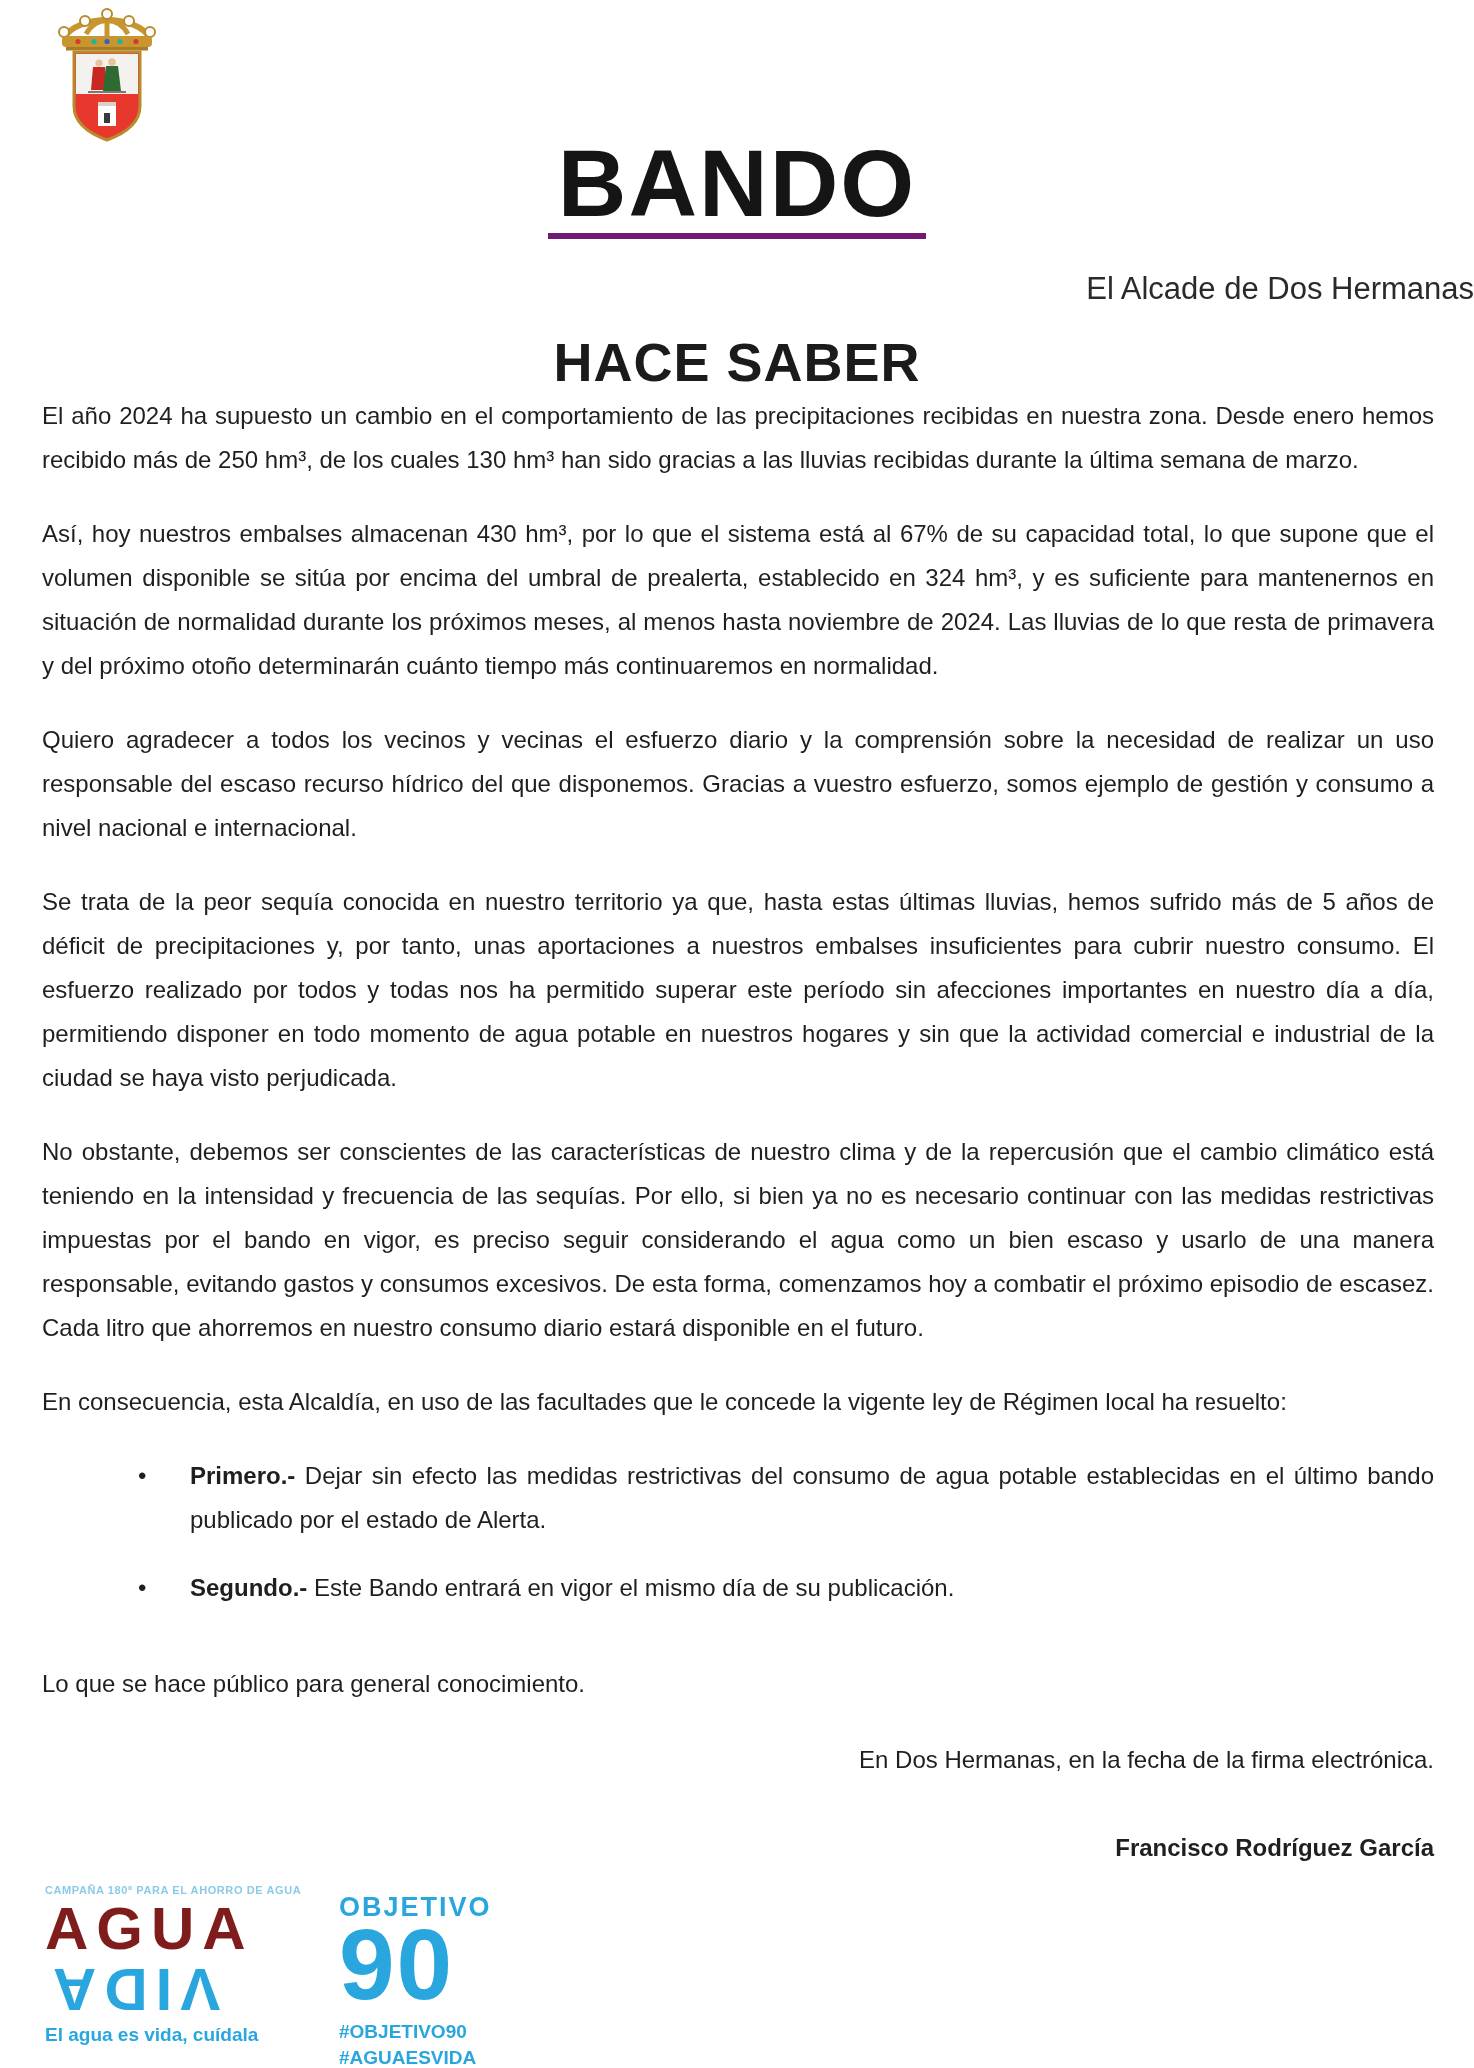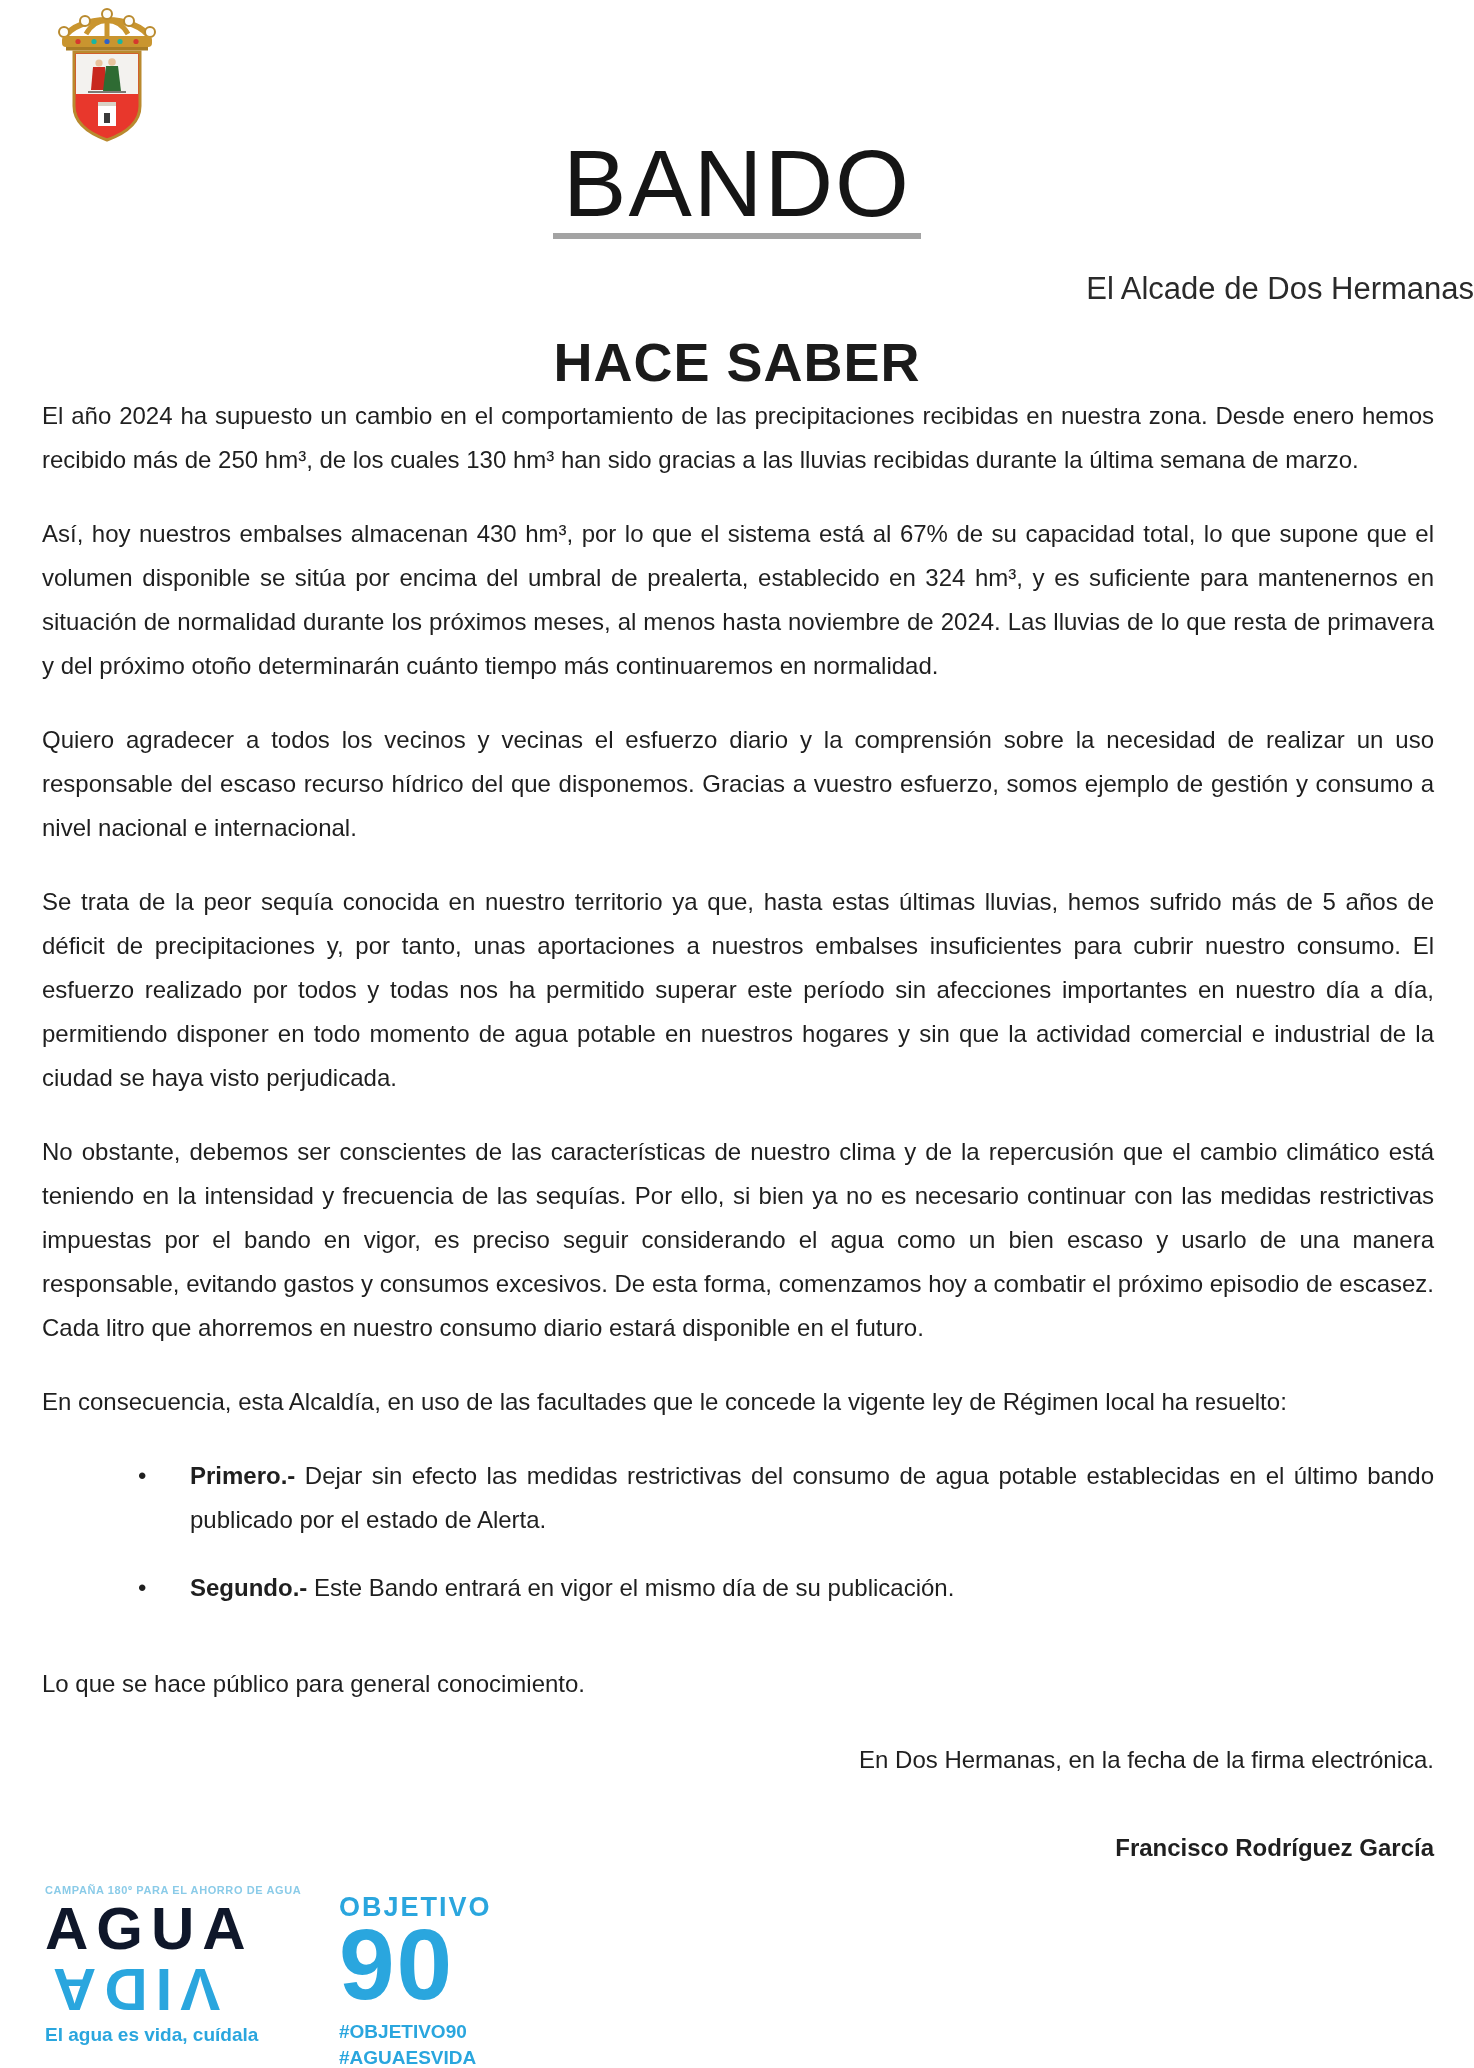--- a/index.html
+++ b/index.html
@@ -11,22 +11,22 @@
     color:#1f1f1f;
   }
   
   .coat { position:absolute; left:40px; top:6px; width:134px; height:142px; }
   .emasesa { position:absolute; left:1278px; top:22px; width:180px; text-align:center; }
   .emasesa svg { display:block; margin:0 auto; }
   .emasesa-word { font-size:28px; font-weight:800; color:#29abe2; letter-spacing:1px; margin-top:2px; }
   
   .title-block { position:absolute; left:0; right:0; top:136px; text-align:center; }
   .big-title {
-    display:inline-block; font-size:95px; line-height:1.0; font-weight:400;
-    letter-spacing:2px; color:#151515; border-bottom:6px solid #a3a3a3; padding:0 10px 2px 10px;
+    display:inline-block; font-size:95px; line-height:1.0; font-weight:700;
+    letter-spacing:2px; color:#151515; border-bottom:6px solid #701a75; padding:0 10px 2px 10px;
   }
   .subtitle { margin-top:32px; font-size:31px; font-weight:400; color:#2a2a2a;text-align:right; }
   .heading2 { margin-top:24px; font-size:54px; font-weight:800; color:#1b1b1b; letter-spacing:1px; }
   
   .content { position:absolute; left:42px; top:394px; width:1392px; }
   .content p { font-size:24px; line-height:44px; text-align:justify; }
   p.salutation { text-align:left; }
   .content p + p, .content .bullets, .content .closing { margin-top:30px; }
   .bullets { margin-top:36px; }
   .bullet-item { display:flex; margin-left:96px; }
@@ -34,21 +34,21 @@
   .bullet-dot { width:52px; font-size:24px; line-height:44px; }
   .bullet-text { flex:1; font-size:24px; line-height:44px; text-align:justify; }
   .bullet-label { font-weight:700; }
   .closing { margin-top:52px !important; text-align:right; }
   .place-line { margin-top:32px !important; text-align:right !important; }
   .signature { margin-top:44px !important; text-align:right !important; font-weight:700; }
   
   .footer-left { position:absolute; left:45px; top:1884px; display:flex; gap:58px; }
   .agua-block { width:236px; }
   .campaign-caption { font-size:11px; font-weight:700; color:#8acbe8; letter-spacing:0.6px; white-space:nowrap; }
-  .agua-word { font-size:60px; font-weight:800; color:#0f172a; letter-spacing:8px; line-height:0.98; margin-top:4px; }
+  .agua-word { font-size:60px; font-weight:800; color:#7f1d1d; letter-spacing:8px; line-height:0.98; margin-top:4px; }
   .vida-word { display:inline-block; transform:rotate(180deg); font-size:60px; font-weight:800; color:#2aa6de; letter-spacing:8px; line-height:0.98; }
   .agua-tagline { font-size:19px; font-weight:700; color:#2aa6de; margin-top:6px; white-space:nowrap; }
   .objetivo-block { width:170px; padding-top:8px; }
   .objetivo-word { font-size:27px; font-weight:800; color:#2aa6de; letter-spacing:2px; }
   .objetivo-number { font-size:100px; font-weight:800; color:#2aa6de; line-height:0.82; letter-spacing:2px; }
   .hashtags { margin-top:14px; font-size:19px; font-weight:800; color:#2aa6de; line-height:1.35; }
 </style>
 </head>
 <body>
 

